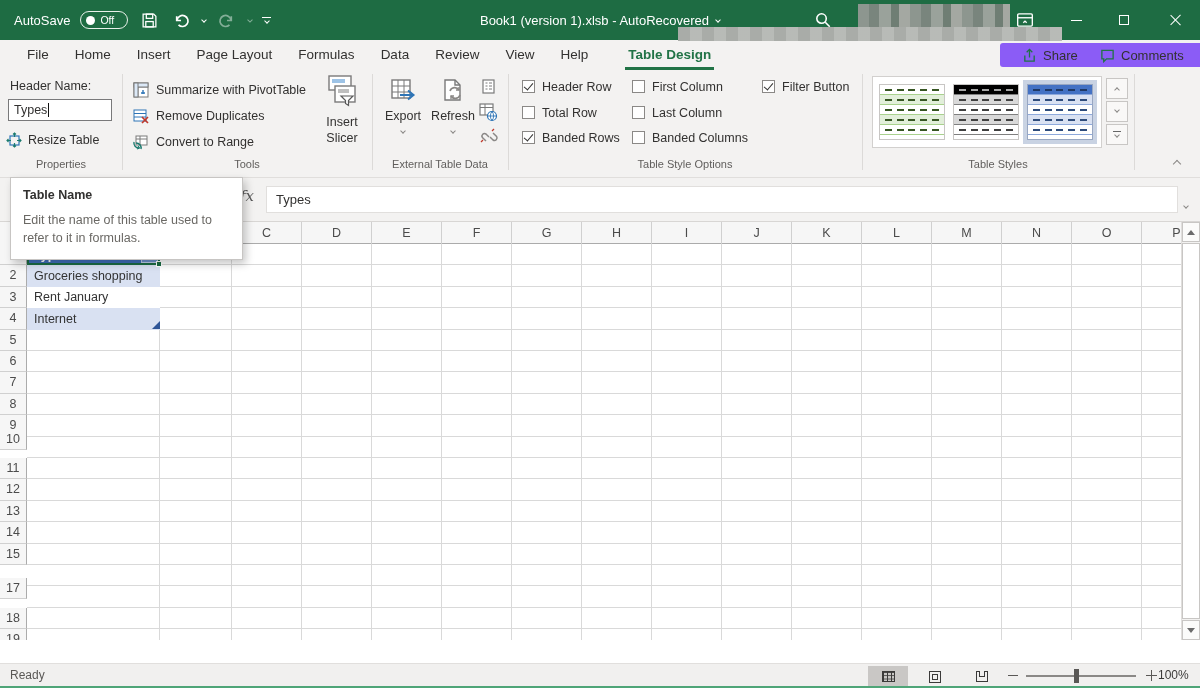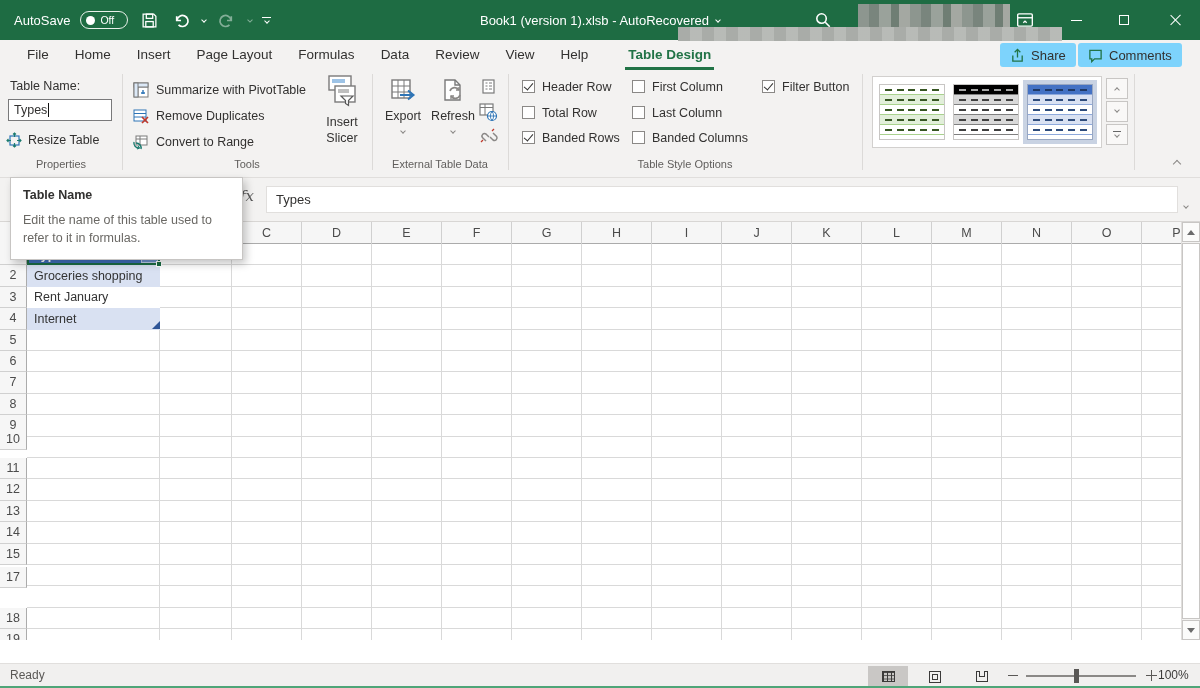--- a/index.html
+++ b/index.html
@@ -34,21 +34,21 @@
                   repeating-linear-gradient(0deg, rgba(255,255,255,.14) 0 6px, rgba(0,0,0,.12) 6px 12px); }
   .pixel-block-bottom { position:absolute; left:678px; top:27px; width:384px; height:14px; z-index:60;
       background:#B2B5B1; background-image:repeating-linear-gradient(90deg, rgba(0,0,0,.05) 0 12px, rgba(255,255,255,.08) 12px 24px); }
 
   
   .tabrow { position:absolute; left:0; top:40px; width:1200px; height:30px; background:#F3F2F1; }
   .rtabs { position:absolute; left:14px; top:0; height:30px; display:flex; }
   .rtab { position:relative; padding:0 13px; line-height:30px; font-size:13.5px; color:#323130; cursor:default; }
   .rtab.active { color:#217346; font-weight:bold; margin-left:14px; }
   .rtab.active::after { content:""; position:absolute; left:10px; right:10px; bottom:0; height:3px; background:#217346; }
-  .top-action { position:absolute; top:3px; height:24px; background:#7dd3fc; border-radius:3px; display:flex; align-items:center; gap:6px; padding:0 10px; font-size:13px; color:#323130; }
+  .top-action { position:absolute; top:3px; height:24px; background:#8b5cf6; border-radius:3px; display:flex; align-items:center; gap:6px; padding:0 22px; font-size:13px; color:#323130; }
 
   
   .ribbon { position:absolute; left:0; top:70px; width:1200px; height:108px; background:#F3F2F1; border-bottom:1px solid #E0DEDC; font-size:12.5px; color:#323130; }
   .rsep { position:absolute; top:4px; height:96px; width:1px; background:#DCDAD8; }
   .grouplabel { position:absolute; top:88px; height:14px; font-size:11px; color:#605E5C; text-align:center; }
   .tn-label { position:absolute; left:10px; top:9px; }
   .tn-input { position:absolute; left:8px; top:29px; width:104px; height:22px; background:#fff; border:1px solid #79797a; display:flex; align-items:center; padding-left:5px; font-size:12.5px; }
   .caret { width:1px; height:14px; background:#111; margin-left:1px; }
   .rbtn { position:absolute; display:flex; align-items:center; gap:6px; height:22px; }
   .bigbtn { position:absolute; top:4px; display:flex; flex-direction:column; align-items:center; }
@@ -247,21 +247,21 @@
     </div>
   </div>
 
   <div class="ribbon">
     <div class="rsep" style="left:122px;"></div>
     <div class="rsep" style="left:372px;"></div>
     <div class="rsep" style="left:508px;"></div>
     <div class="rsep" style="left:862px;"></div>
     <div class="rsep" style="left:1134px;"></div>
 
-    <div class="tn-label">Table Name:</div>
+    <div class="tn-label">Header Name:</div>
     <div class="tn-input">
       <span>Types</span>
       <span class="caret"></span>
     </div>
     <div class="rbtn" style="left:6px; top:59px;">
       <span class="icon16">
         <svg width="16" height="16" viewBox="0 0 16 16">
             <rect x="4" y="4" width="9" height="9" fill="none" stroke="#2E75B6" stroke-width="1.2"></rect>
             <path d="M8.5 1 v4 M8.5 11 v4 M1 8.5 h4 M11 8.5 h4" stroke="#1A7A6E" stroke-width="1.2"></path>
             <path d="M7 2.5 L8.5 1 L10 2.5 M7 13.5 L8.5 15 L10 13.5 M2.5 7 L1 8.5 L2.5 10 M13.5 7 L15 8.5 L13.5 10" fill="none" stroke="#1A7A6E" stroke-width="1.1"></path>
@@ -513,20 +513,21 @@
     <div class="galbtn" style="top:8px;">
         <span class="chev small gray" style="transform:rotate(-135deg); margin-top:3px;"></span>
       </div>
     <div class="galbtn" style="top:31px;">
         <span class="chev small gray" style="margin-bottom:3px;"></span>
       </div>
     <div class="galbtn" style="top:54px;">
         <span class="bar"></span>
         <span class="chev small gray" style="margin-bottom:2px;"></span>
       </div>
+    <div class="grouplabel" style="left:862px; width:272px;">Table Styles</div>
 
     <div class="abs" style="left:1174px; top:86px;">
       <span class="chev gray" style="transform:rotate(-135deg); margin-top:4px;"></span>
     </div>
   </div>
 
   <div class="fbar">
     <div class="fx">fx</div>
     <div class="fml-input">
       <span>Types</span>
@@ -595,21 +596,21 @@
         <div class="rowhead" style="top: 235.4px; height: 21.4px; line-height: 20.4px;">12</div>
         <div class="hline" style="top: 255.8px;"></div>
         <div class="rowhead" style="top: 256.8px; height: 21.4px; line-height: 20.4px;">13</div>
         <div class="hline" style="top: 277.2px;"></div>
         <div class="rowhead" style="top: 278.2px; height: 21.4px; line-height: 20.4px;">14</div>
         <div class="hline" style="top: 298.6px;"></div>
         <div class="rowhead" style="top: 299.6px; height: 21.4px; line-height: 20.4px;">15</div>
         <div class="hline" style="top: 320px;"></div>
         <div class="rowhead" style="top: 321px; height: 21.4px; line-height: 20.4px; margin-top: 44px;">16</div>
         <div class="hline" style="top: 341.4px;"></div>
-        <div class="rowhead" style="top: 323px; height: 21.4px; line-height: 20.4px;">17</div>
+        <div class="rowhead" style="top: 334px; height: 21.4px; line-height: 20.4px;">17</div>
         <div class="hline" style="top: 362.8px;"></div>
         <div class="rowhead" style="top: 363.8px; height: 21.4px; line-height: 20.4px;">18</div>
         <div class="hline" style="top: 384.2px;"></div>
         <div class="rowhead" style="top: 385.2px; height: 21.4px; line-height: 20.4px;">19</div>
         <div class="thead-cell" style="top: 0px; height: 21.4px; background: rgb(62, 108, 184);">
           <span>Types</span>
           <div class="filterbtn">
             <div class="tri"></div>
           </div>
         </div>

